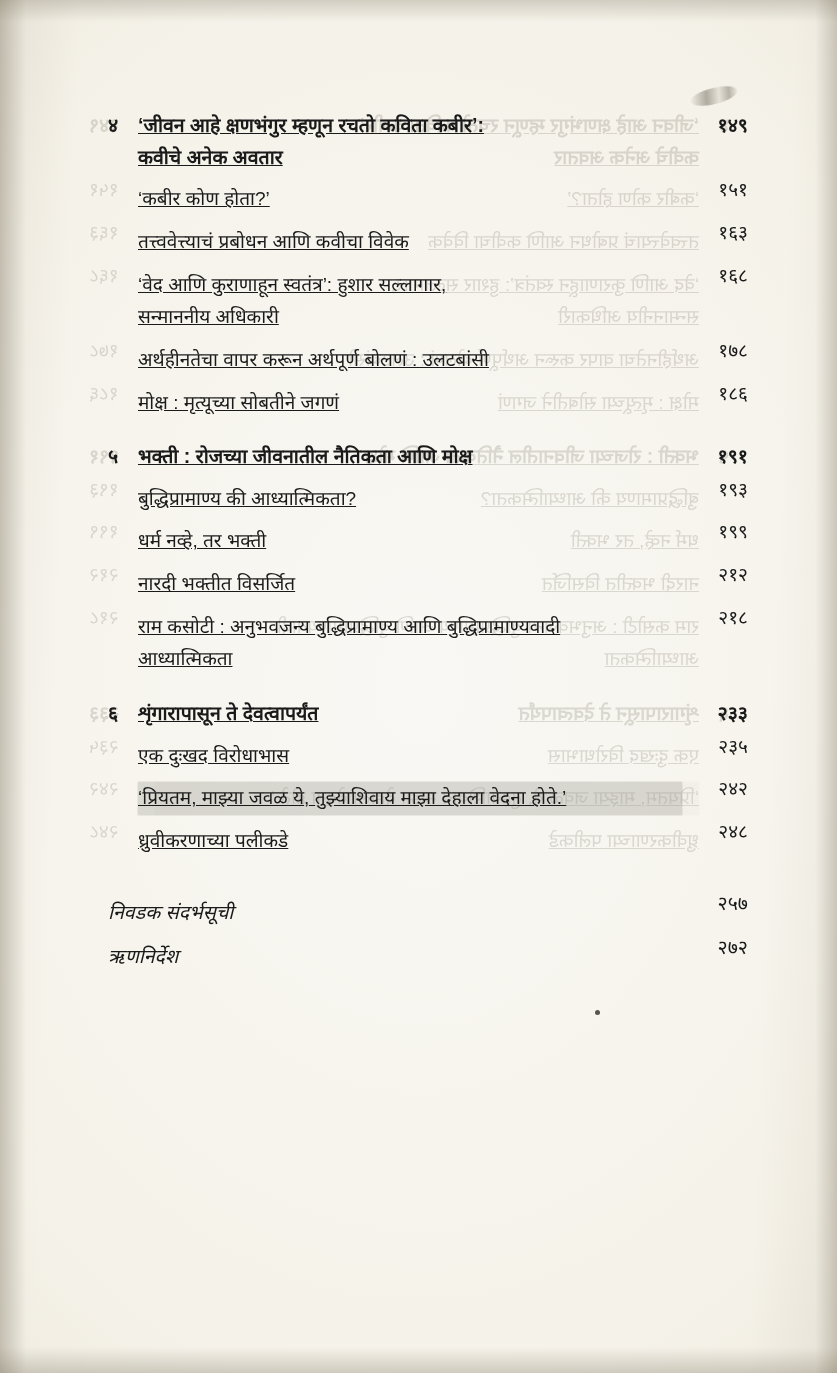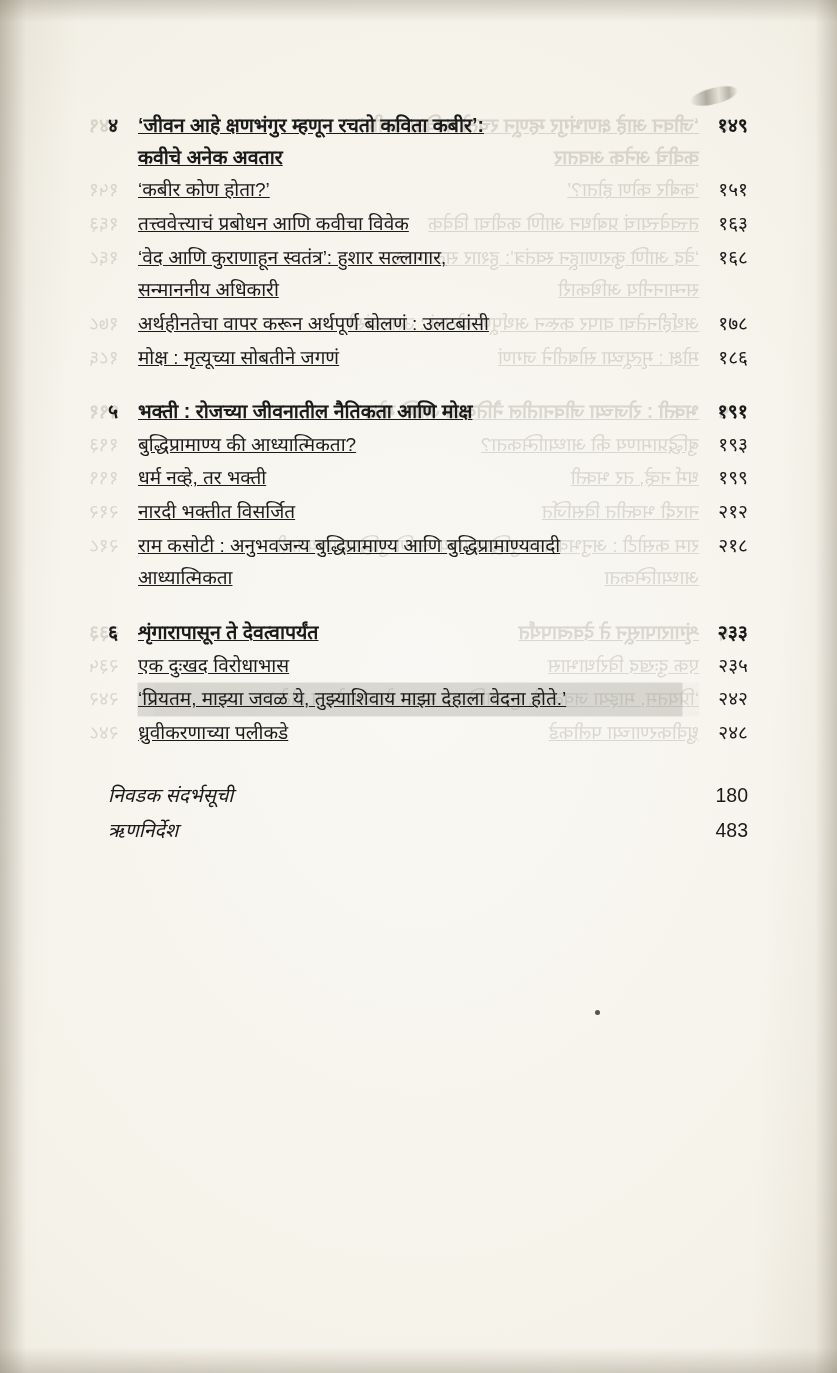--- a/index.html
+++ b/index.html
@@ -81,20 +81,21 @@
     font-weight: bold;
     font-size: 19.5px;
   }
   .chapter .mid {
     line-height: 1.62;
   }
   .sub .mid {
     font-size: 19px;
     line-height: 1.72;
     font-weight: normal;
+    margin-top: 9px;
   }
   .sub .pg {
     font-size: 19px;
     line-height: 1.72;
     font-weight: normal;
   }
   .sub {
     padding-left: 30px;
   }
   .chapter {
@@ -376,25 +377,25 @@
         <li class="row sub">
           <span class="mid">
             <span class="line2">ध्रुवीकरणाच्या पलीकडे</span>
           </span>
           <span class="pg">२४८</span>
         </li>
       </ul>
     <ul class="toc-list back-matter" id="back-list">
         <li class="row sub">
           <span class="mid">निवडक संदर्भसूची</span>
-          <span class="pg">180</span>
+          <span class="pg">२५७</span>
         </li>
         <li class="row sub">
           <span class="mid">ऋणनिर्देश</span>
-          <span class="pg">483</span>
+          <span class="pg">२७२</span>
         </li>
       </ul>
   </div>
 
   <div class="edge-shadow-left"></div>
   <div class="edge-shadow-right"></div>
   <div class="edge-shadow-top"></div>
   <div class="edge-shadow-bottom"></div>
 </div>
 

